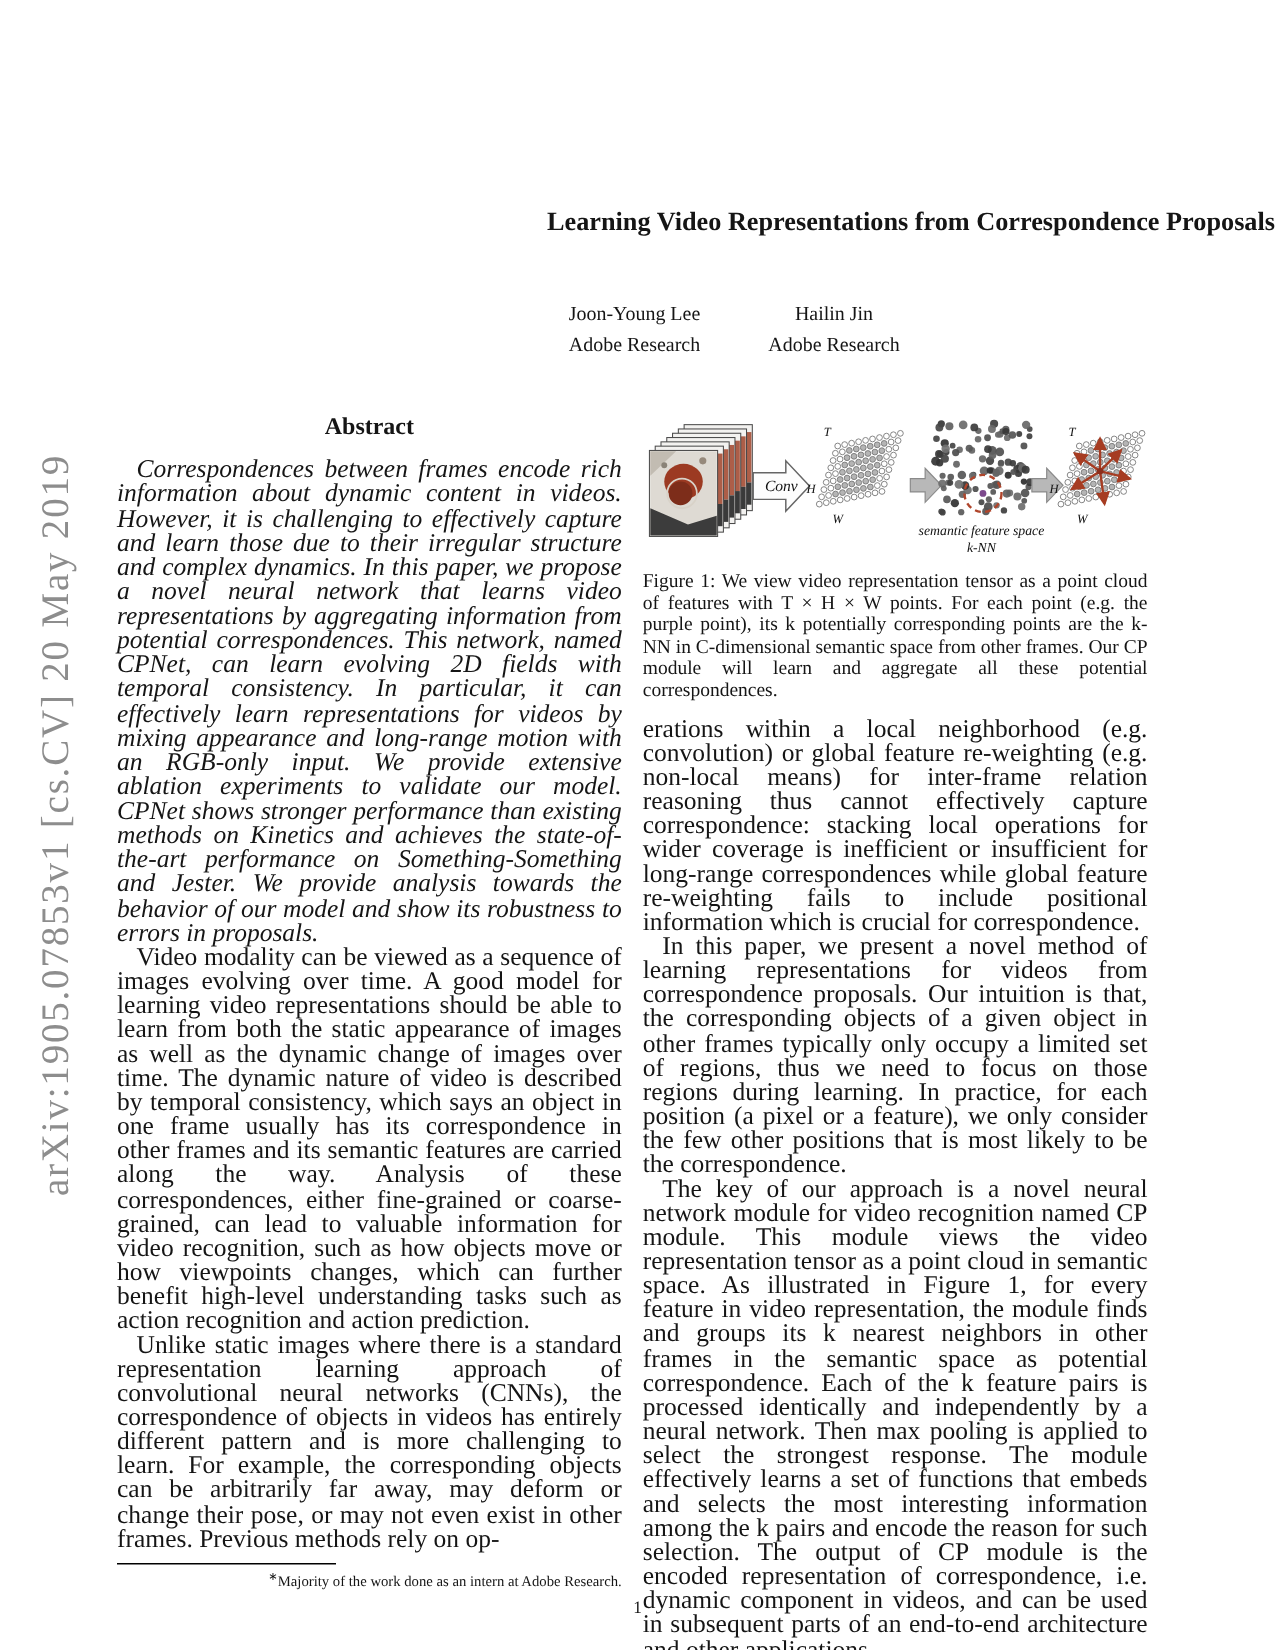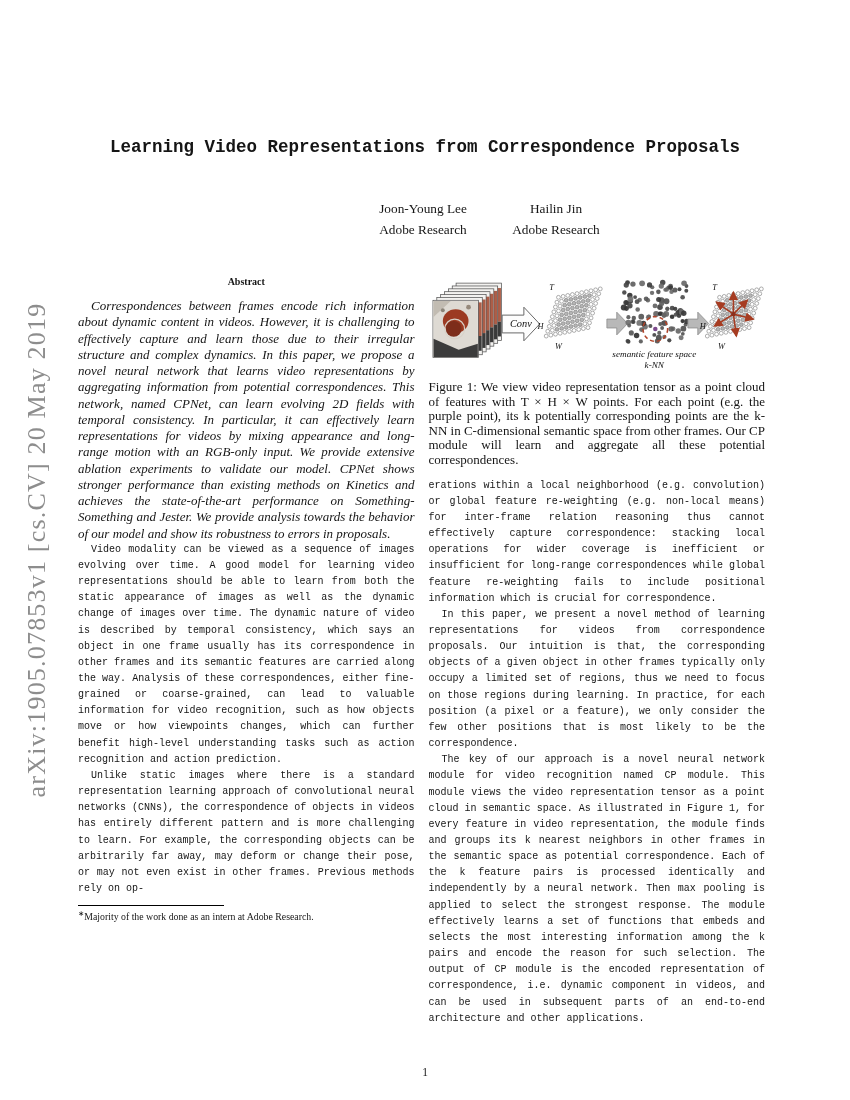--- a/index.html
+++ b/index.html
@@ -9,38 +9,38 @@
     font-family:"Liberation Serif", serif;
   }
   .watermark {
     position:absolute; top:550px; left:37px;
     transform:translate(-50%,-50%) rotate(-90deg);
     white-space:nowrap; font-size:26px; letter-spacing:1.2px;
     color:#8d8d8d;
   }
   .title {
     position:absolute; top:137px; left:0; width:100%;
-    text-align:center; font-size:17.5px; font-weight:bold;font-family:Liberation Mono, monospace;
+    text-align:right; font-size:17.5px; font-weight:bold;
   }
   .authors { position:absolute; top:199px; left:0; width:100%; height:50px; }
   .author { position:absolute; transform:translateX(-50%); text-align:center;
             font-size:13.3px; line-height:20.5px; white-space:nowrap; }
   .author-1 { left:252px; } .author-2 { left:423px; } .author-3 { left:556px; }
   .author sup { font-size:9px; }
   .cols { position:absolute; top:269px; left:78px; width:687px; display:flex; gap:14px; }
   .col { width:336.5px; }
-  .abstract-heading { text-align:center; font-weight:bold; font-size:10px; margin:7px 0 11px 0; }
-  .abstract-text { font-style:italic; font-size:13px; line-height:16.25px;
+  .abstract-heading { text-align:center; font-weight:bold; font-size:16px; margin:7px 0 11px 0; }
+  .abstract-text { font-style:italic; font-size:17px; line-height:16.25px;
                    text-align:justify; text-indent:13px; }
   .section-heading { font-size:13.8px; font-weight:bold; margin:21px 0 11px 0; }
-  p.body { font-size:10px; line-height:16.15px; text-align:justify;
-           margin:0; text-indent:13px;font-family:Liberation Mono, monospace; }
+  p.body { font-size:17px; line-height:16.15px; text-align:justify;
+           margin:0; text-indent:13px; }
   p.noindent { text-indent:0; }
   .footnote-rule { width:146px; border:none; border-top:1px solid #000; margin:8px 0 3px 0; }
-  .footnote { font-size:9.8px; }
+  .footnote { font-size:9.8px;text-align:right; }
   .footnote sup { font-size:7.5px; }
   .figure-block { margin-top:8px; }
   .figure-svg { display:block; width:336px; height:97px; }
   .caption { font-size:13px; line-height:14.6px; text-align:justify; margin-top:6px; }
   .right-paras { margin-top:10px; }
   .page-number { position:absolute; top:1066px; left:0; width:100%;
                  text-align:center; font-size:11.5px; }
   .figtext { font-family:"Liberation Serif", serif; font-style:italic; }
 </style>
 </head>

